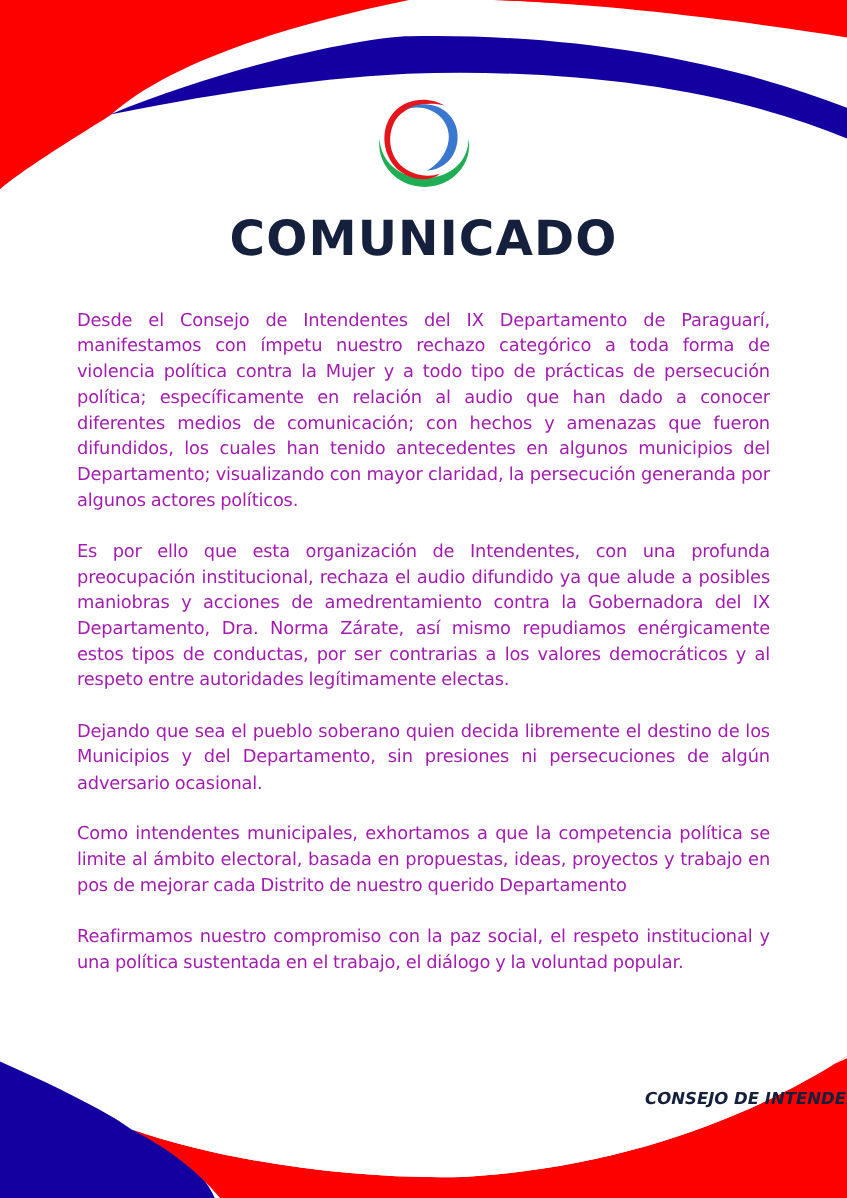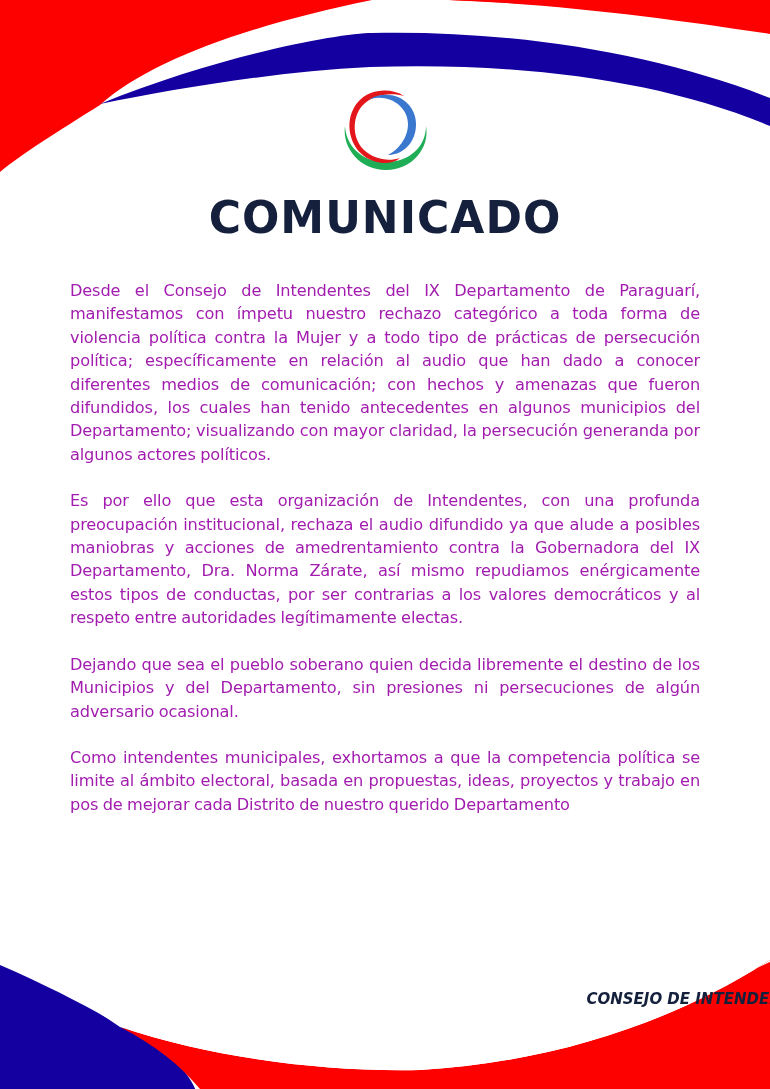--- a/index.html
+++ b/index.html
@@ -104,17 +104,18 @@
   <path d="M28,14 C40,6 58,7 68,18 C80,30 78,52 66,62 C60,67 54,69 48,69 C58,64 68,52 68,38 C68,22 52,10 36,12 C33,12 30,13 28,14 Z" fill="#3a78d0"></path>
 </svg>
 
 <h1 class="title">COMUNICADO</h1>
 
 <div class="body-text">
   <p class="para">Desde el Consejo de Intendentes del IX Departamento de Paraguarí, manifestamos con ímpetu  nuestro rechazo categórico a toda forma de violencia política contra la Mujer y a todo tipo de prácticas de persecución política; específicamente en relación al audio que han dado a conocer diferentes medios de comunicación; con hechos y amenazas que fueron difundidos, los cuales han tenido antecedentes en algunos municipios del Departamento; visualizando con mayor claridad, la persecución generanda por algunos actores políticos.</p>
   <p class="para">Es por ello que esta organización de Intendentes, con una profunda preocupación institucional, rechaza el audio difundido ya que alude a posibles maniobras y acciones de amedrentamiento contra la Gobernadora del IX Departamento, Dra. Norma Zárate, así mismo repudiamos  enérgicamente estos tipos de conductas, por ser contrarias a los valores democráticos y al respeto entre autoridades legítimamente electas.</p>
   <p class="para">Dejando que sea el pueblo soberano quien decida libremente el destino de los Municipios y del Departamento, sin presiones ni persecuciones de algún adversario ocasional.</p>
   <p class="para">Como intendentes municipales, exhortamos a que la competencia política se limite al ámbito electoral, basada en propuestas, ideas, proyectos y trabajo en pos de mejorar cada  Distrito de nuestro querido Departamento</p>
+  <p class="para">Reafirmamos nuestro compromiso con la paz social, el respeto institucional y una política sustentada en el trabajo, el diálogo y la voluntad popular.</p>
 </div>
 
 <div class="signature">
   <div>CONSEJO DE INTENDENTES</div>
 </div>
 
 </body></html>

